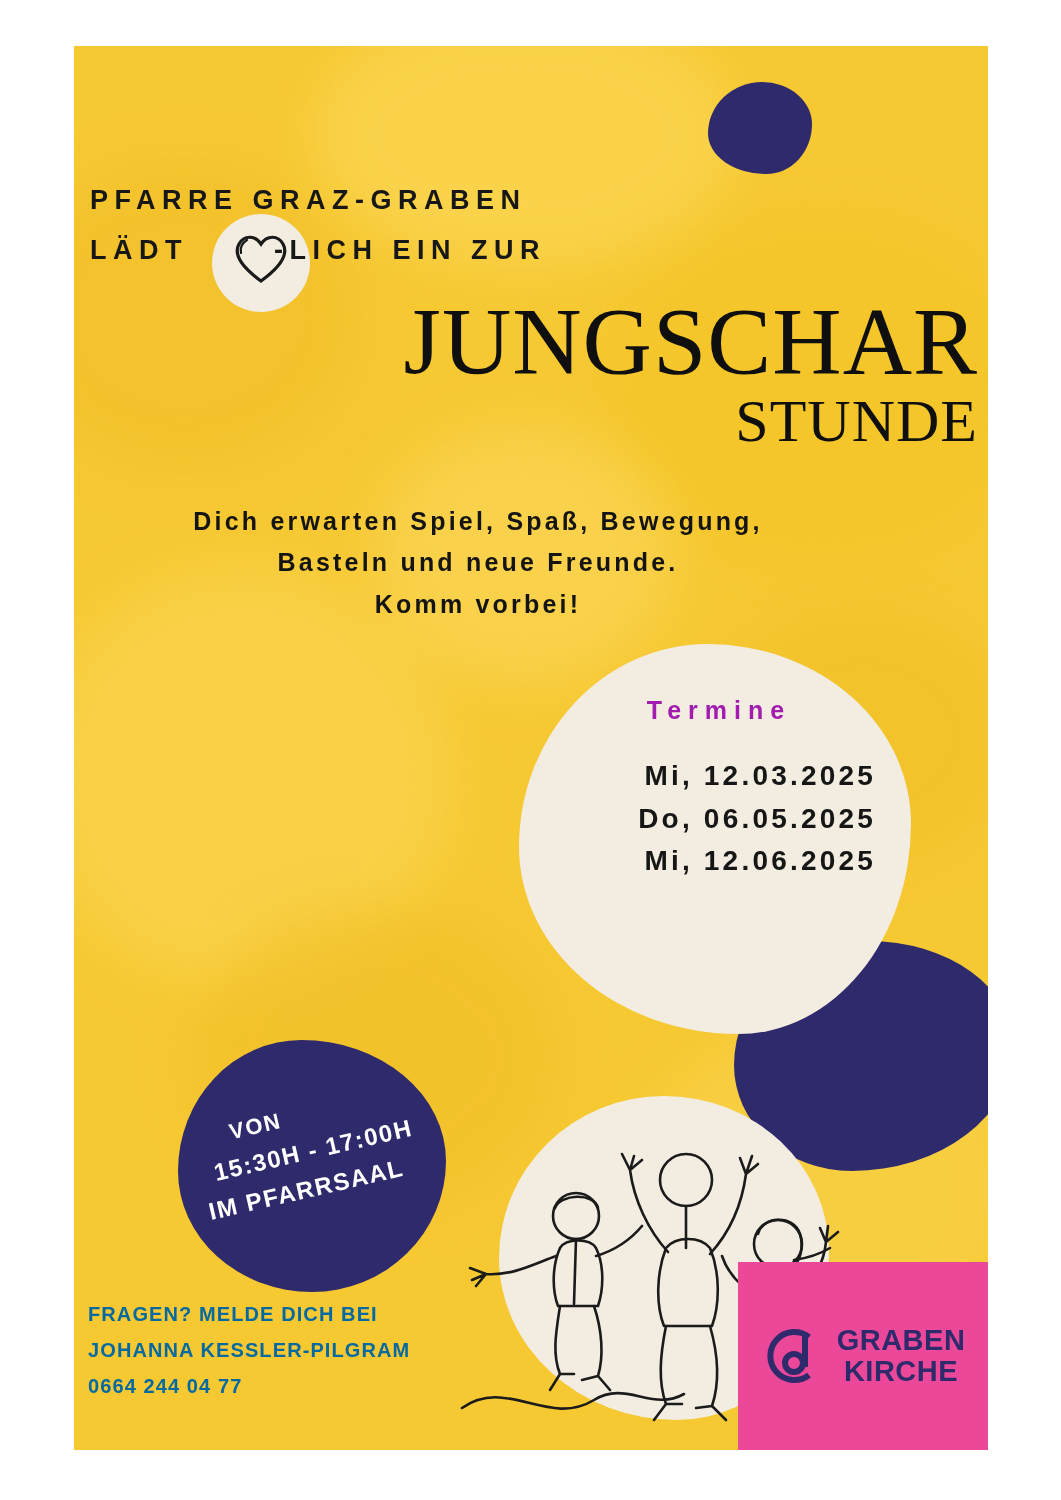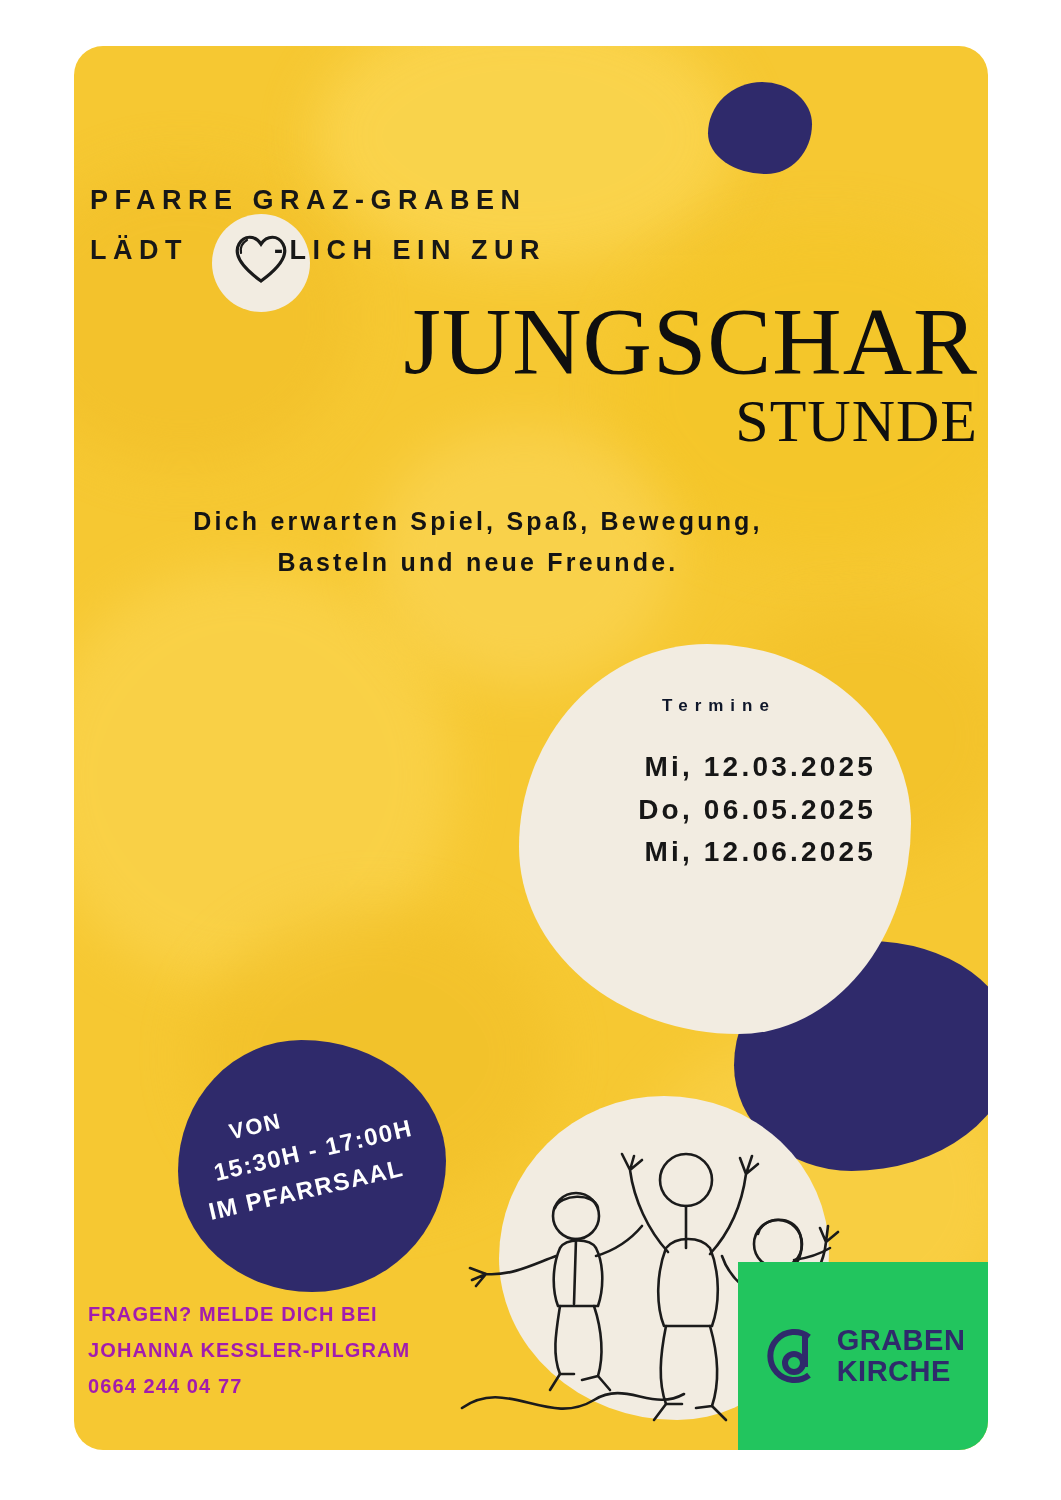--- a/index.html
+++ b/index.html
@@ -15,21 +15,20 @@
   }
 
   #poster {
     position: absolute;
     left: 74px;
     top: 46px;
     width: 914px;
     height: 1404px;
     background: #f6c832;
     overflow: hidden;
-    border-radius: 29px;
   }
 
   
   .blotch {
     position: absolute;
     border-radius: 50%;
     filter: blur(26px);
     pointer-events: none;
   }
   .b1 { left: -60px;  top: 120px;  width: 340px; height: 300px; background: #f2c02a; opacity: .75; }
@@ -150,24 +149,24 @@
   }
 
   .dates-wrap {
     position: absolute;
     left: 470px; top: 650px;
     width: 350px;
     text-align: center;
     z-index: 6;
   }
   .dates-title {
-    font-size: 17px;
+    font-size: 25px;
     font-weight: bold;
     letter-spacing: 7px;
-    color: #0f172a;
+    color: #a21caf;
     margin-bottom: 30px;
   }
   .dates-list div {
     font-size: 28px;
     letter-spacing: 3.2px;
     line-height: 1.52;
     color: #161616;
     text-align: right;
     padding-right: 18px;
     font-weight: bold;
@@ -191,43 +190,44 @@
   .time-place { font-size: 24px; padding-left: 4px; }
 
   .contact {
     position: absolute;
     left: 14px; top: 1250px;
     width: 420px;
     font-size: 20px;
     font-weight: bold;
     letter-spacing: 1.1px;
     line-height: 1.8;
-    color: #a21caf;
+    color: #0369a1;
     text-transform: uppercase;
     z-index: 6;
   }
   .contact .phone { text-transform: none; }
 
   .kids-art {
     position: absolute;
     left: 382px; top: 1062px;
     width: 440px; height: 330px;
     z-index: 7;
   }
 
   .logo-box {
     position: absolute;
     left: 664px; top: 1216px;
     width: 250px; height: 188px;
-    background: #22c55e;
+    background: #ec4899;
     z-index: 8;
     display: flex;
     align-items: center;
     justify-content: center;
     gap: 10px;
+    text-align: center;
   }
   .logo-mark { width: 66px; height: 66px; flex: 0 0 auto; }
   .logo-words {
     color: #2f2a6b;
     font-weight: bold;
     font-size: 29px;
     line-height: 1.08;
     letter-spacing: .5px;
   }
 </style>
@@ -266,20 +266,21 @@
   </svg>
 
   <div class="title">
     <span class="t1">JUNGSCHAR</span>
     <span class="t2">STUNDE</span>
   </div>
 
   <div class="subtitle">
     <div>Dich erwarten Spiel, Spaß, Bewegung,</div>
     <div>Basteln und neue Freunde.</div>
+    <div>Komm vorbei!</div>
   </div>
 
   <div class="dates-wrap">
     <div class="dates-title">Termine</div>
     <div class="dates-list">
       <div>Mi, 12.03.2025</div>
       <div>Do, 06.05.2025</div>
       <div>Mi, 12.06.2025</div>
     </div>
   </div>

